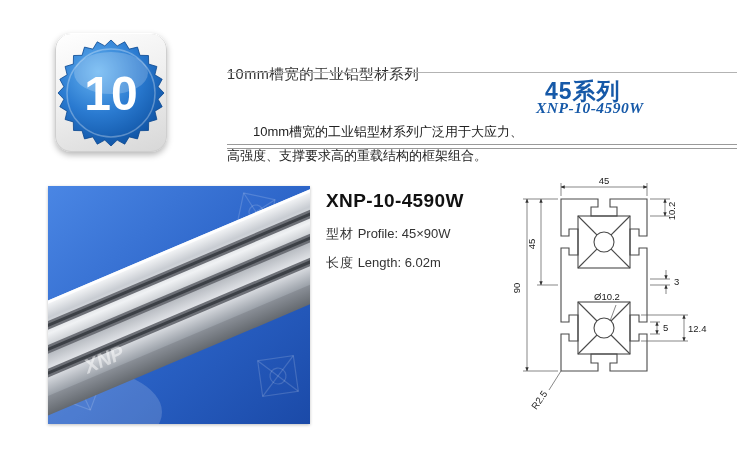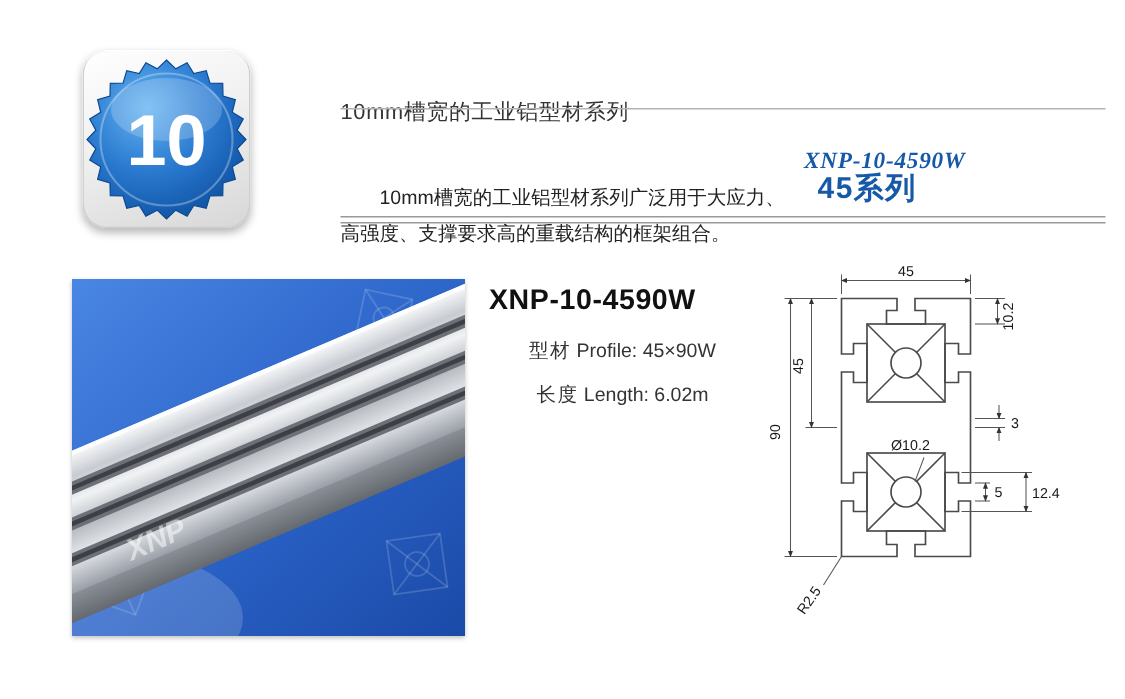--- a/index.html
+++ b/index.html
@@ -17,39 +17,39 @@
   }
   .badge svg { display:block; }
 
   
   .hd-title { position:absolute; left:227px; top:65px; font-size:14.5px; color:#333; letter-spacing:.5px; }
   .rule-1 { position:absolute; left:227px; top:72px; width:510px; border-top:1px solid #b3b3b3; }
   .desc { position:absolute; left:227px; top:84px; width:330px; font-size:13px; line-height:1.85; color:#222;margin-top:36px; }
   .desc .l1 { text-indent:2em; white-space:nowrap; }
   .desc .l2 { white-space:nowrap; }
   .series {
-    position:absolute; left:545px; top:76px; font-size:20px; font-weight:bold;
-    color:var(--accent-blue,#1659a8); letter-spacing:1px;margin-top:36px;
+    position:absolute; left:545px; top:76px; font-size:23px; font-weight:bold;
+    color:var(--accent-blue,#1659a8); letter-spacing:1px;
   }
   .series-model {
     position:absolute; left:536px; top:99px; font-size:15.5px; font-weight:bold; font-style:italic;
     font-family:"Liberation Serif","DejaVu Serif",serif; color:var(--accent-blue,#1659a8); letter-spacing:.5px;
   }
   .rule-double { position:absolute; left:227px; top:144px; width:510px; height:5px;
     border-top:1px solid #9a9a9a; border-bottom:1px solid #9a9a9a; }
 
   
   .photo { position:absolute; left:48px; top:186px; width:262px; height:238px; overflow:hidden;
     box-shadow:0 1px 3px rgba(0,0,0,.25); }
   .photo svg { display:block; }
 
   
   .specs { position:absolute; left:326px; top:190px; width:178px; }
   .specs .model { font-size:19px; font-weight:bold; color:#111; letter-spacing:.4px; margin-bottom:13px; }
-  .spec-row { font-size:13px; color:#333; margin-bottom:11px;text-align:center; }
+  .spec-row { font-size:13px; color:#333; margin-bottom:11px; }
   .spec-row .cn { letter-spacing:1px; }
   .mat { display:grid; grid-template-columns:66px 1fr; font-size:12.5px; color:#333; line-height:1.45; margin-bottom:13px; }
   .mat .cn { letter-spacing:2px; }
 
   
   .drawing { position:absolute; left:502px; top:174px; width:246px; height:262px; }
   .drawing svg { display:block; }
   .drawing text { font-family:"Liberation Sans","DejaVu Sans",sans-serif; }
 </style>
 </head>

